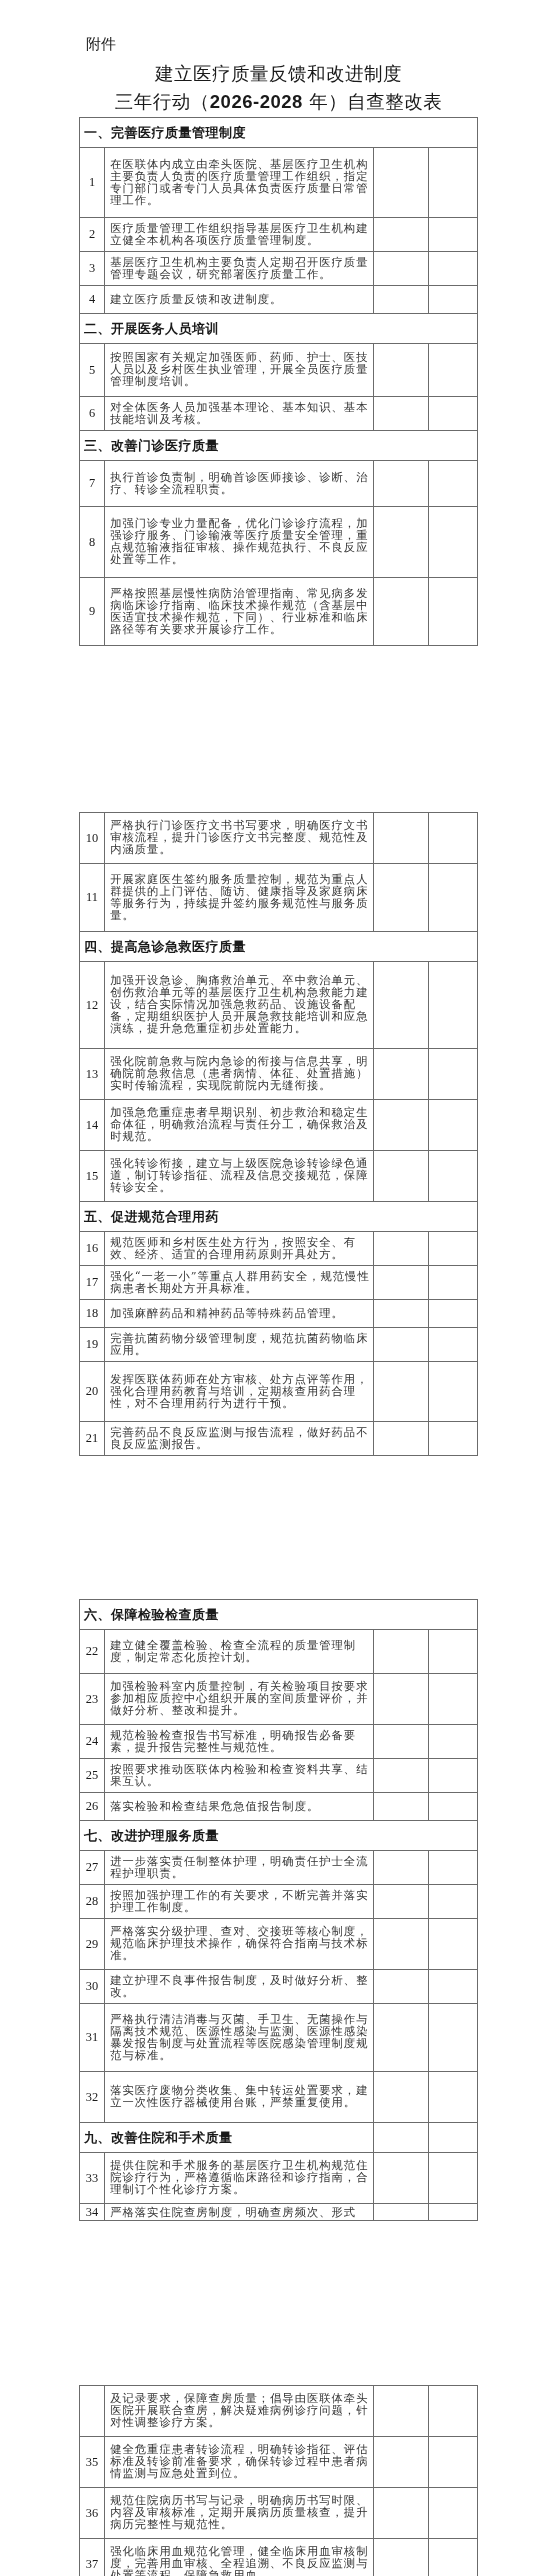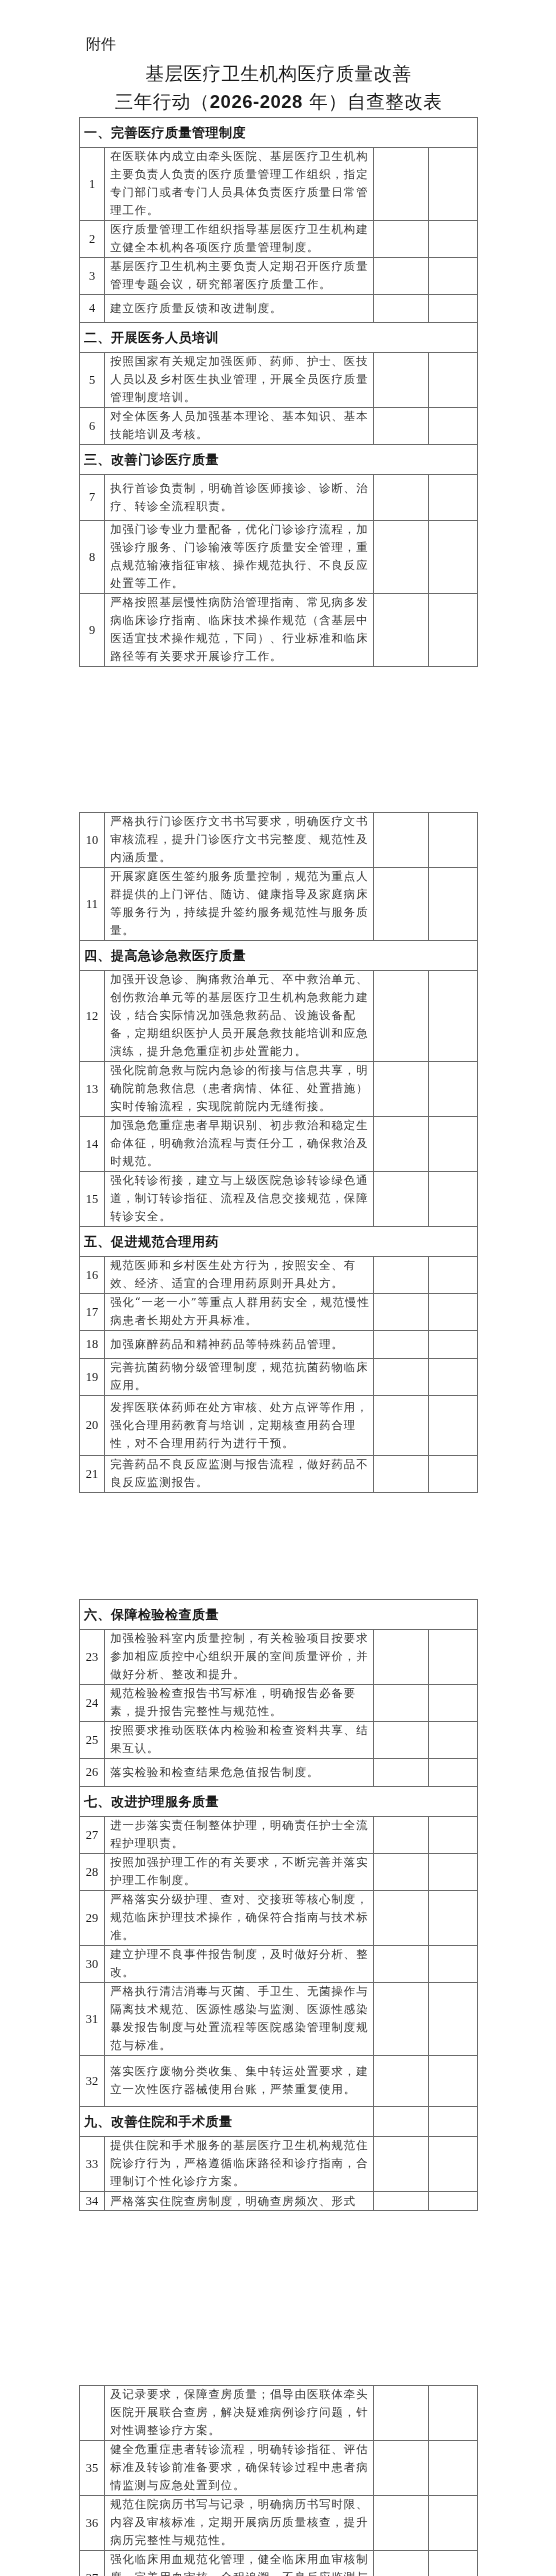--- a/index.html
+++ b/index.html
@@ -18,29 +18,29 @@
     .page-table col.c-seq { width: 25px; }
     .page-table col.c-content { width: 269px; }
     .page-table col.c-self { width: 55px; }
     .page-table col.c-fix { width: 49px; }
     .hdr td { text-align: center; font-family: "DejaVu Sans", "Liberation Sans", sans-serif;
               font-size: 12.4px; line-height: 15.5px; height: 35px; }
     .hdr .hdr-content { font-size: 13px; }
     .sec td { height: 29px; font-weight: bold; font-size: 13px; padding-left: 4.1px;
               font-family: "DejaVu Serif", "Liberation Serif", serif; letter-spacing: 0.5px; }
     .row .seq { text-align: center; font-family: "Liberation Serif", serif; font-size: 12.4px; }
-    .row .content { font-size: 11.3px; line-height: 18px; padding: 0 3.1px 0 5.2px;
+    .row .content { font-size: 11.3px; line-height: 12px; padding: 0 3.1px 0 5.2px;
                     letter-spacing: 1px; color: #333; font-family: "DejaVu Serif", "Liberation Serif", serif; }
     .row .blank { }
   </style>
 </head>
 <body>
 
 <div class="attach-label">附件</div>
-<div class="title l1">基层医疗卫生机构医疗质量改善</div>
+<div class="title l1">建立医疗质量反馈和改进制度</div>
 <div class="title l2"><span>三年行动（</span><span class="num">2026-2028</span><span> 年）自查整改表</span></div>
 
 <table class="page-table" style="top:117px;">
   <colgroup>
       <col class="c-seq">
       <col class="c-content">
       <col class="c-self">
       <col class="c-fix">
     </colgroup>
   <tbody>
@@ -203,20 +203,26 @@
   <colgroup>
       <col class="c-seq">
       <col class="c-content">
       <col class="c-self">
       <col class="c-fix">
     </colgroup>
   <tbody>
       <tr class="sec">
         <td colspan="4">六、保障检验检查质量</td>
       </tr>
+  <tr class="row" style="height:44px">
+    <td class="seq">22</td>
+    <td class="content">建立健全覆盖检验、检查全流程的质量管理制度，制定常态化质控计划。</td>
+    <td></td>
+    <td></td>
+  </tr>
   <tr class="row" style="height:51px">
     <td class="seq">23</td>
     <td class="content">加强检验科室内质量控制，有关检验项目按要求参加相应质控中心组织开展的室间质量评价，并做好分析、整改和提升。</td>
     <td></td>
     <td></td>
   </tr>
   <tr class="row" style="height:34px">
     <td class="seq">24</td>
     <td class="content">规范检验检查报告书写标准，明确报告必备要素，提升报告完整性与规范性。</td>
     <td></td>

